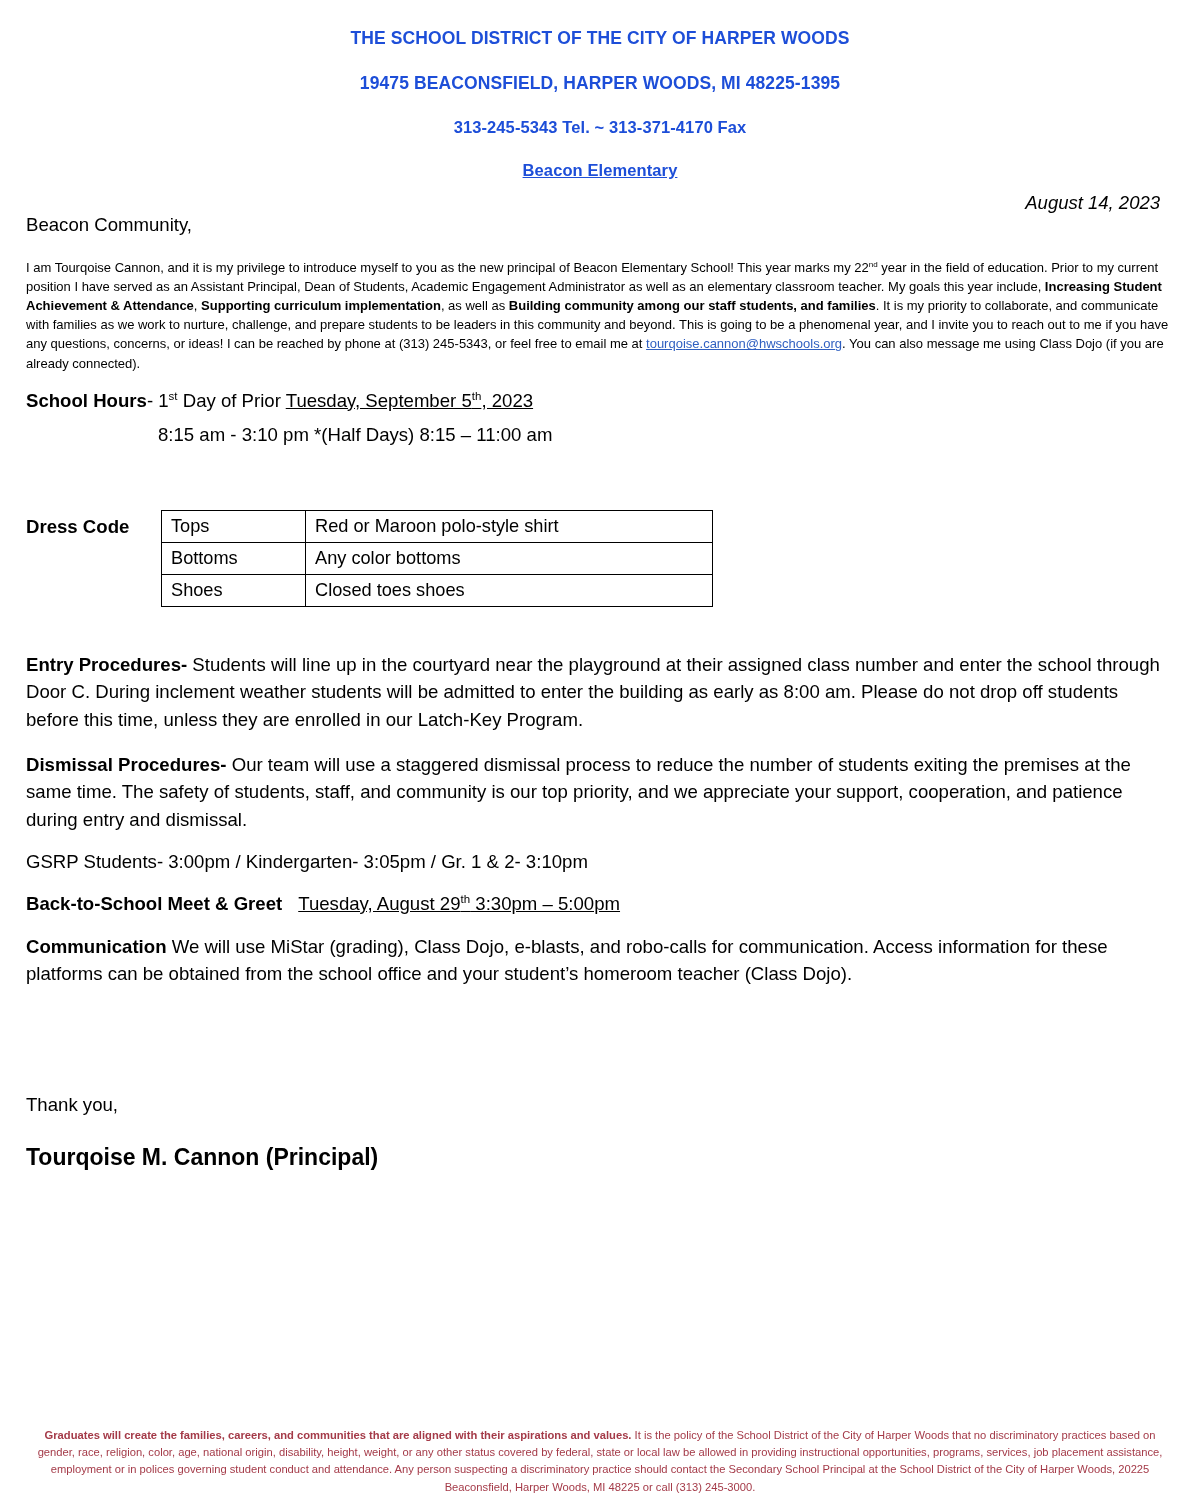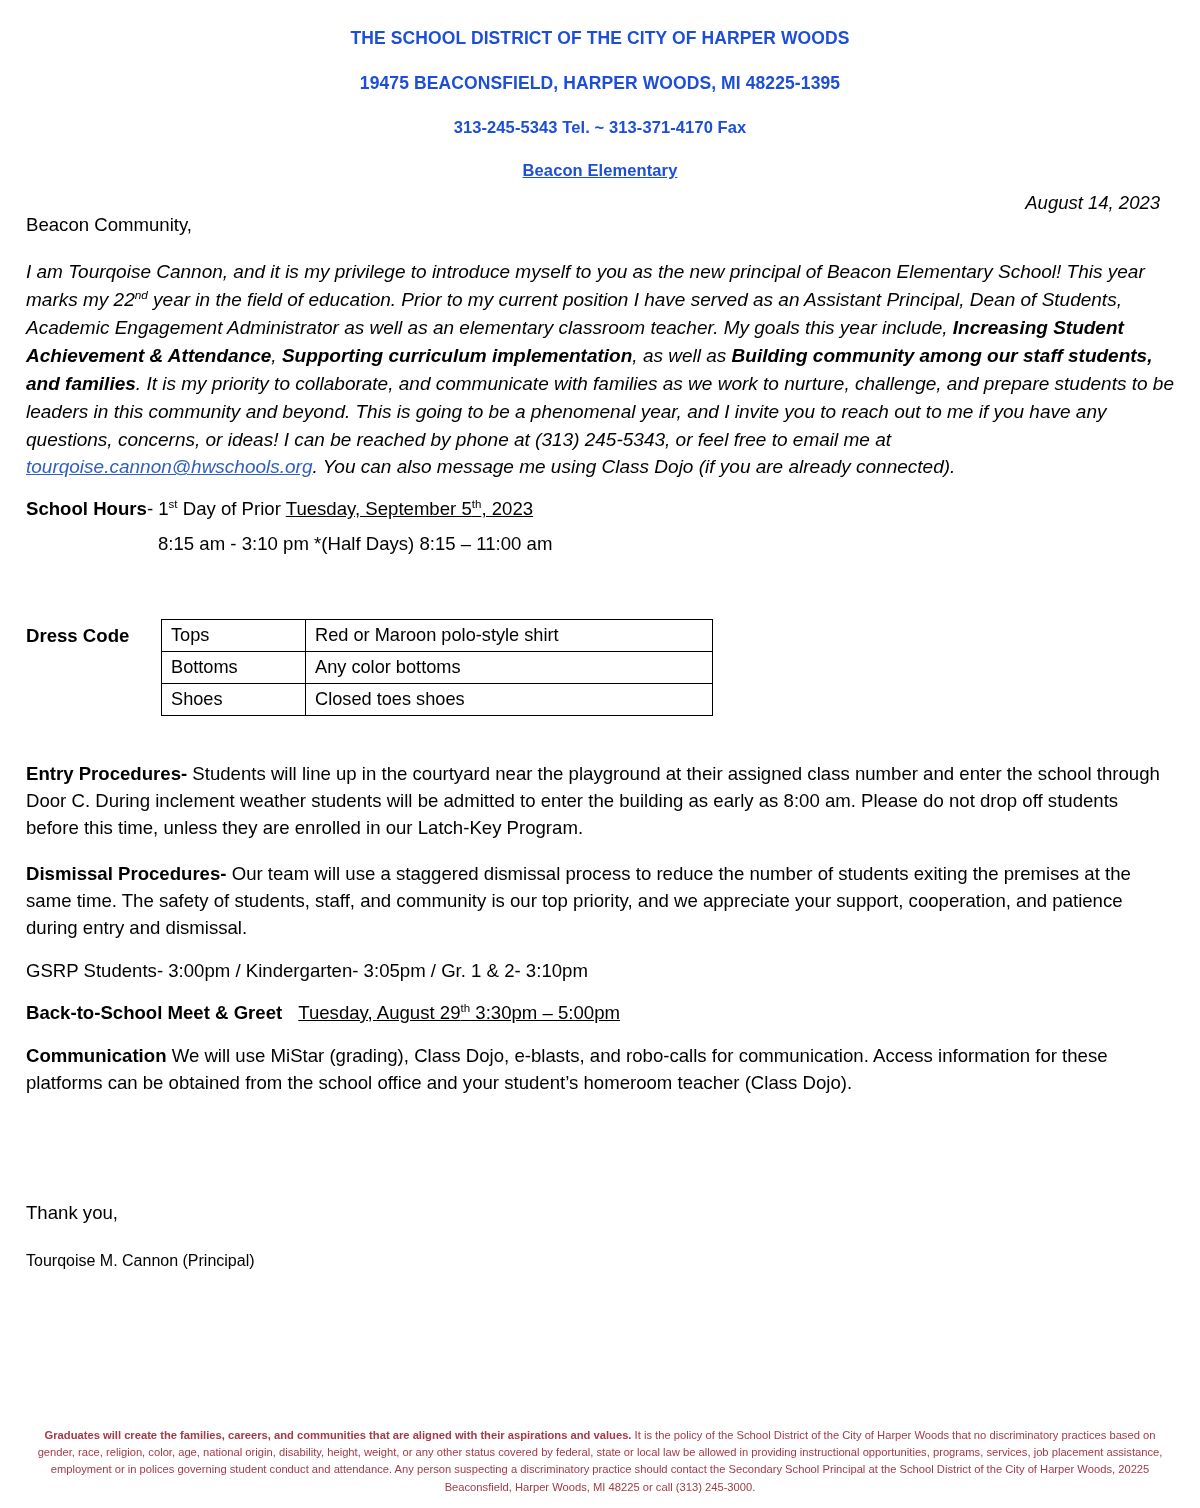--- a/index.html
+++ b/index.html
@@ -44,25 +44,24 @@
     font-size: 18.5px;
     margin-top: 12px;
     padding-right: 14px;
     font-style: italic;
   }
   .salutation {
     font-size: 18.6px;
     margin-bottom: 22px;
   }
   .para {
-    font-size: 19px;
+    font-size: 13px;
     line-height: 1.47;
     text-align: left;
     margin: 12px 0 14px 0;
-    font-style: italic;
   }
   b, .b { font-weight: bold; }
   sup {
     font-size: 0.62em;
     vertical-align: super;
     line-height: 0;
   }
   .u { text-decoration: underline; }
   .maillink {
     color: #2f5fc0;
@@ -132,21 +131,21 @@
     font-size: 18.6px;
     margin: 0 0 18px 0;
   }
   .gap-sm { display: inline-block; width: 16px; }
 
   
   .closing {
     margin-top: 106px;
   }
   .closing .line-ty { font-size: 18.6px; margin-bottom: 28px; }
-  .closing .line-sig { font-size: 16px; }
+  .closing .line-sig { font-size: 23px; font-weight: bold; }
 
   
   .footer {
     position: absolute;
     left: 26px;
     right: 26px;
     bottom: 12px;
     text-align: center;
     color: #a43a48;
     font-size: 11.2px;

